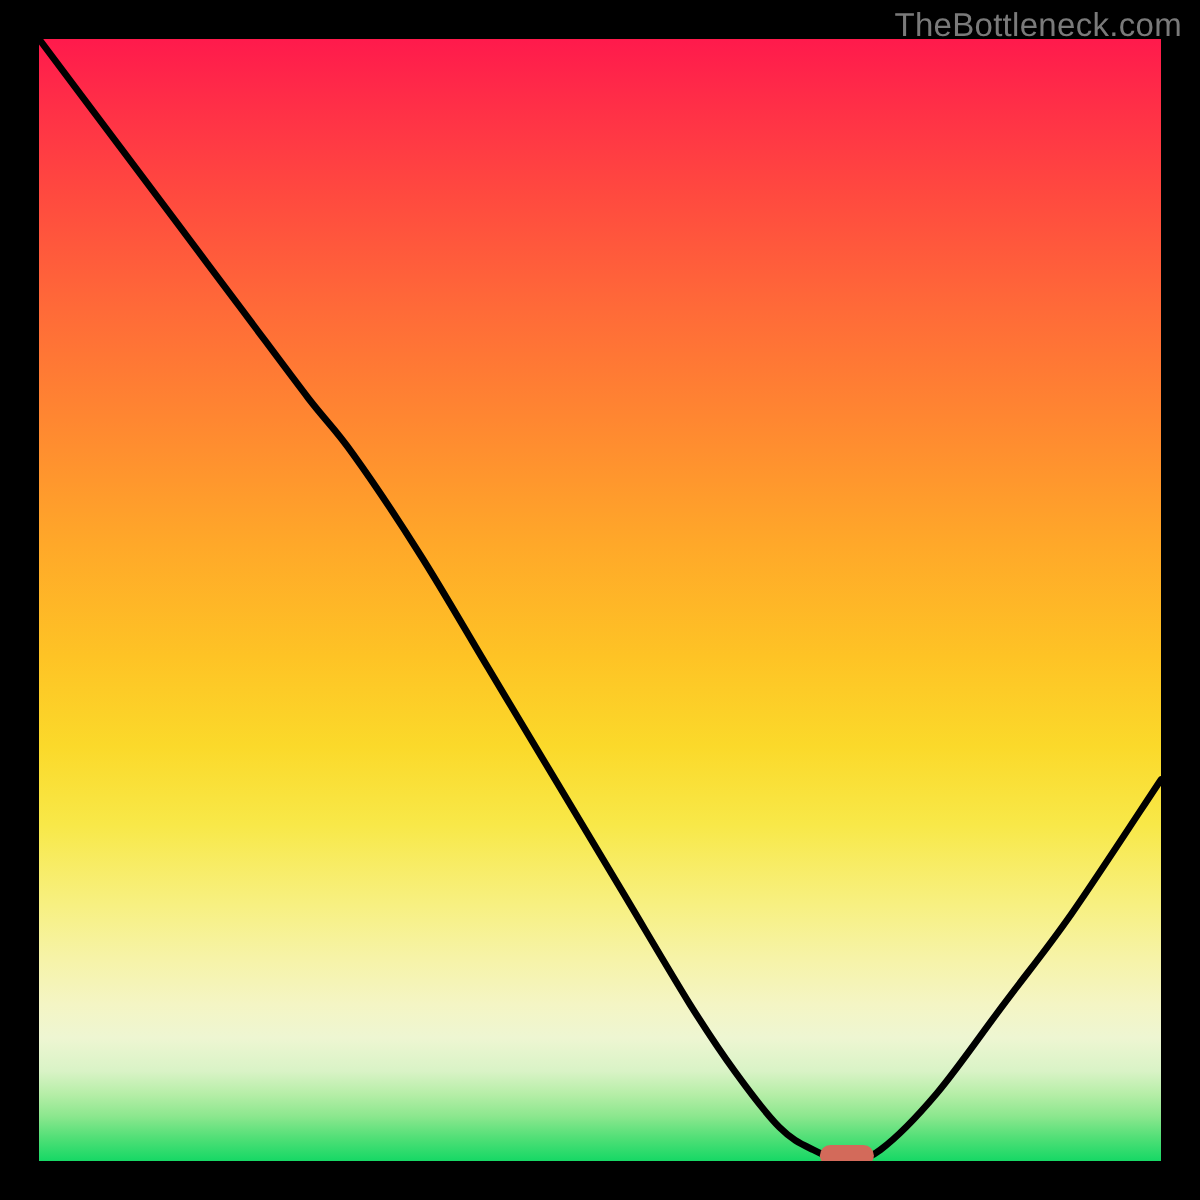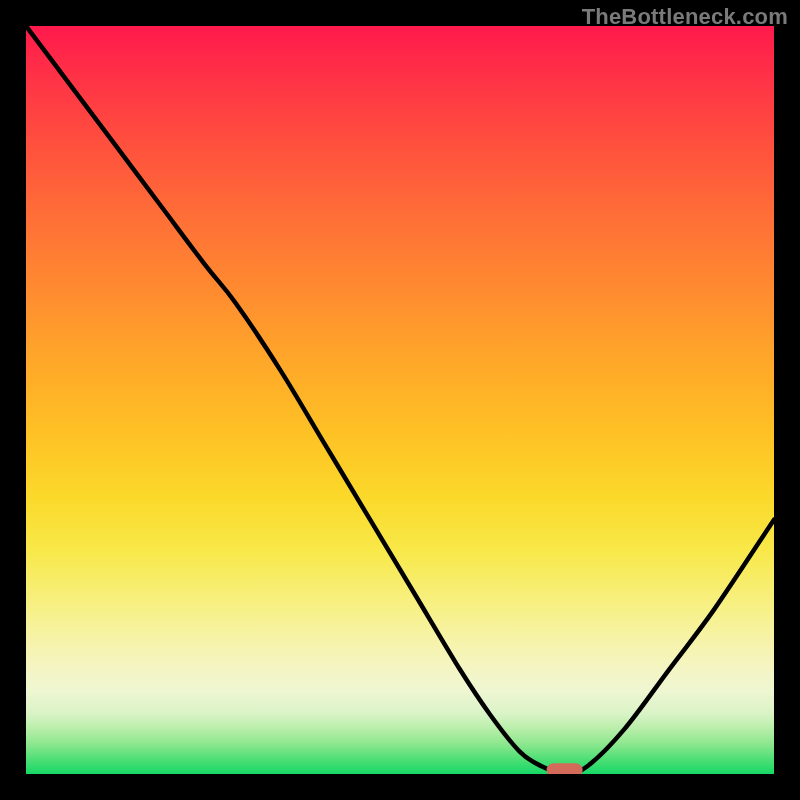--- a/index.html
+++ b/index.html
@@ -16,21 +16,21 @@
     width: 800px;
     height: 800px;
     background: #000;
   }
   .watermark {
     position: absolute;
     top: 4px;
     right: 12px;
     color: #7a7a7a;
     font-size: 22px;
-    font-weight: 700;
+    font-weight: 400;
     letter-spacing: 0.2px;
     z-index: 5;
     margin-left: 44px;
   }
   .plot-area {
     position: absolute;
     left: 26px;
     top: 26px;
     width: 748px;
     height: 748px;

